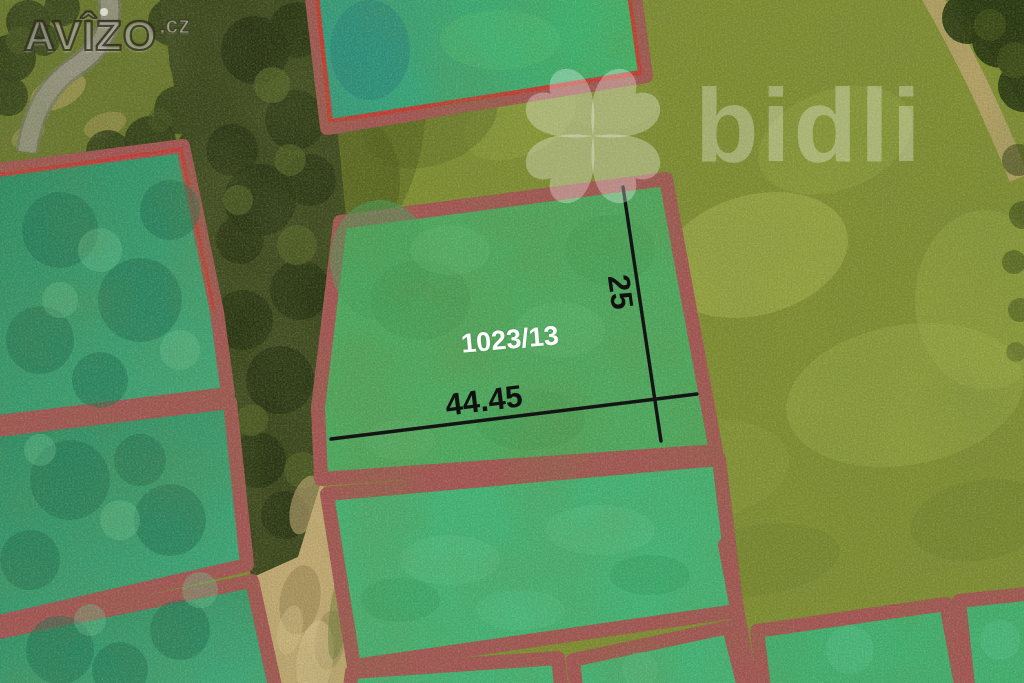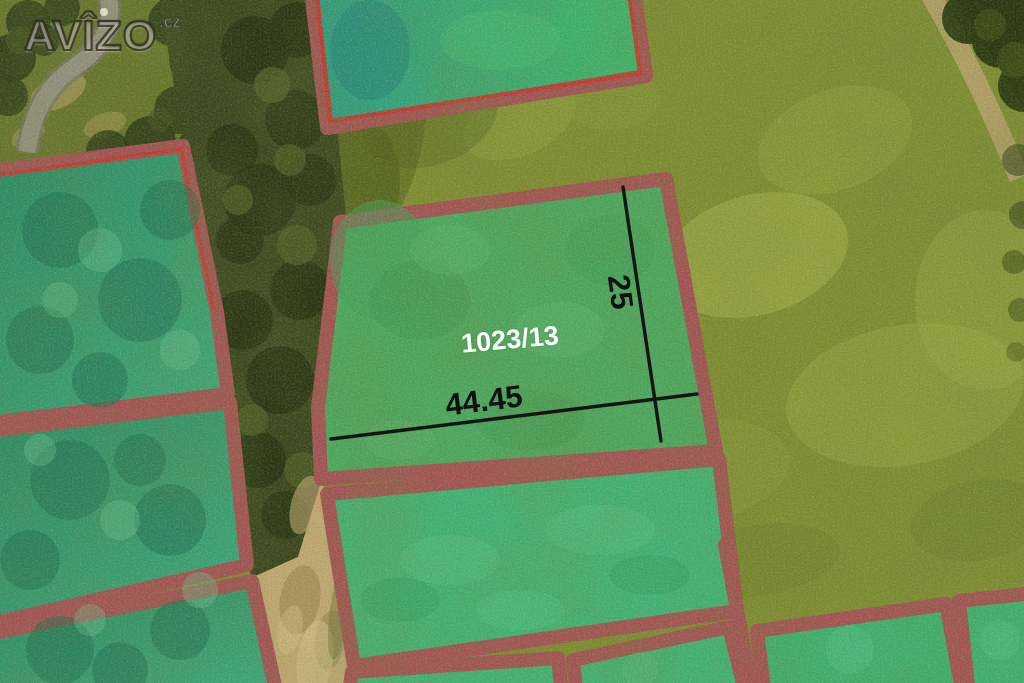--- a/index.html
+++ b/index.html
@@ -29,21 +29,21 @@
     position:absolute;left:24px;top:14px;z-index:4;display:flex;align-items:flex-start;
     pointer-events:none;
   }
   #wm-avizo .big{
     font-size:43px;font-weight:bold;letter-spacing:1px;line-height:1;
     color:rgba(250,246,232,0.22);
     -webkit-text-stroke:2.2px rgba(48,44,28,0.8);
     text-shadow:0 2px 2px rgba(255,255,255,0.30), 0 -1px 2px rgba(0,0,0,0.35);
   }
   #wm-avizo .small{
-    font-size:16px;font-weight:bold;line-height:1;margin-left:2px;margin-bottom:3px;
+    font-size:23px;font-weight:bold;line-height:1;margin-left:2px;margin-bottom:3px;
     color:rgba(245,240,225,0.30);
     -webkit-text-stroke:1.2px rgba(48,44,28,0.7);
     text-shadow:0 1px 1px rgba(255,255,255,0.25);
   }
   #wm-bidli{position:absolute;left:505px;top:48px;z-index:4;pointer-events:none;display:flex;align-items:flex-start;}
   #wm-bidli .flower{width:176px;height:176px;}
   #wm-bidli .word{
     font-size:104px;font-weight:bold;letter-spacing:3px;line-height:0.92;
     color:rgba(255,255,255,0.30);margin-left:14px;margin-top:30px;
   }
@@ -266,14 +266,33 @@
 
   <div class="lbl" id="parcel-label">1023/13</div>
   <div class="lbl" id="dim-width">44.45</div>
   <div class="lbl" id="dim-height">25</div>
 
   <div id="wm-avizo">
     <span class="big">AVÎZO</span>
     <span class="small">.cz</span>
   </div>
 
+  <div id="wm-bidli">
+    <svg class="flower" viewBox="-100 -100 200 200">
+      <g fill="rgba(255,255,255,0.30)">
+        <g transform="rotate(45)">
+          <path d="M0,0 C-33,-24 -50,-57 -33,-75 C-22,-86 -7,-81 0,-68 C7,-81 22,-86 33,-75 C50,-57 33,-24 0,0 Z"></path>
+        </g>
+        <g transform="rotate(135)">
+          <path d="M0,0 C-33,-24 -50,-57 -33,-75 C-22,-86 -7,-81 0,-68 C7,-81 22,-86 33,-75 C50,-57 33,-24 0,0 Z"></path>
+        </g>
+        <g transform="rotate(225)">
+          <path d="M0,0 C-33,-24 -50,-57 -33,-75 C-22,-86 -7,-81 0,-68 C7,-81 22,-86 33,-75 C50,-57 33,-24 0,0 Z"></path>
+        </g>
+        <g transform="rotate(315)">
+          <path d="M0,0 C-33,-24 -50,-57 -33,-75 C-22,-86 -7,-81 0,-68 C7,-81 22,-86 33,-75 C50,-57 33,-24 0,0 Z"></path>
+        </g>
+      </g>
+    </svg>
+    <span class="word">bidli</span>
+  </div>
 
 </div>
 
 </body></html>

